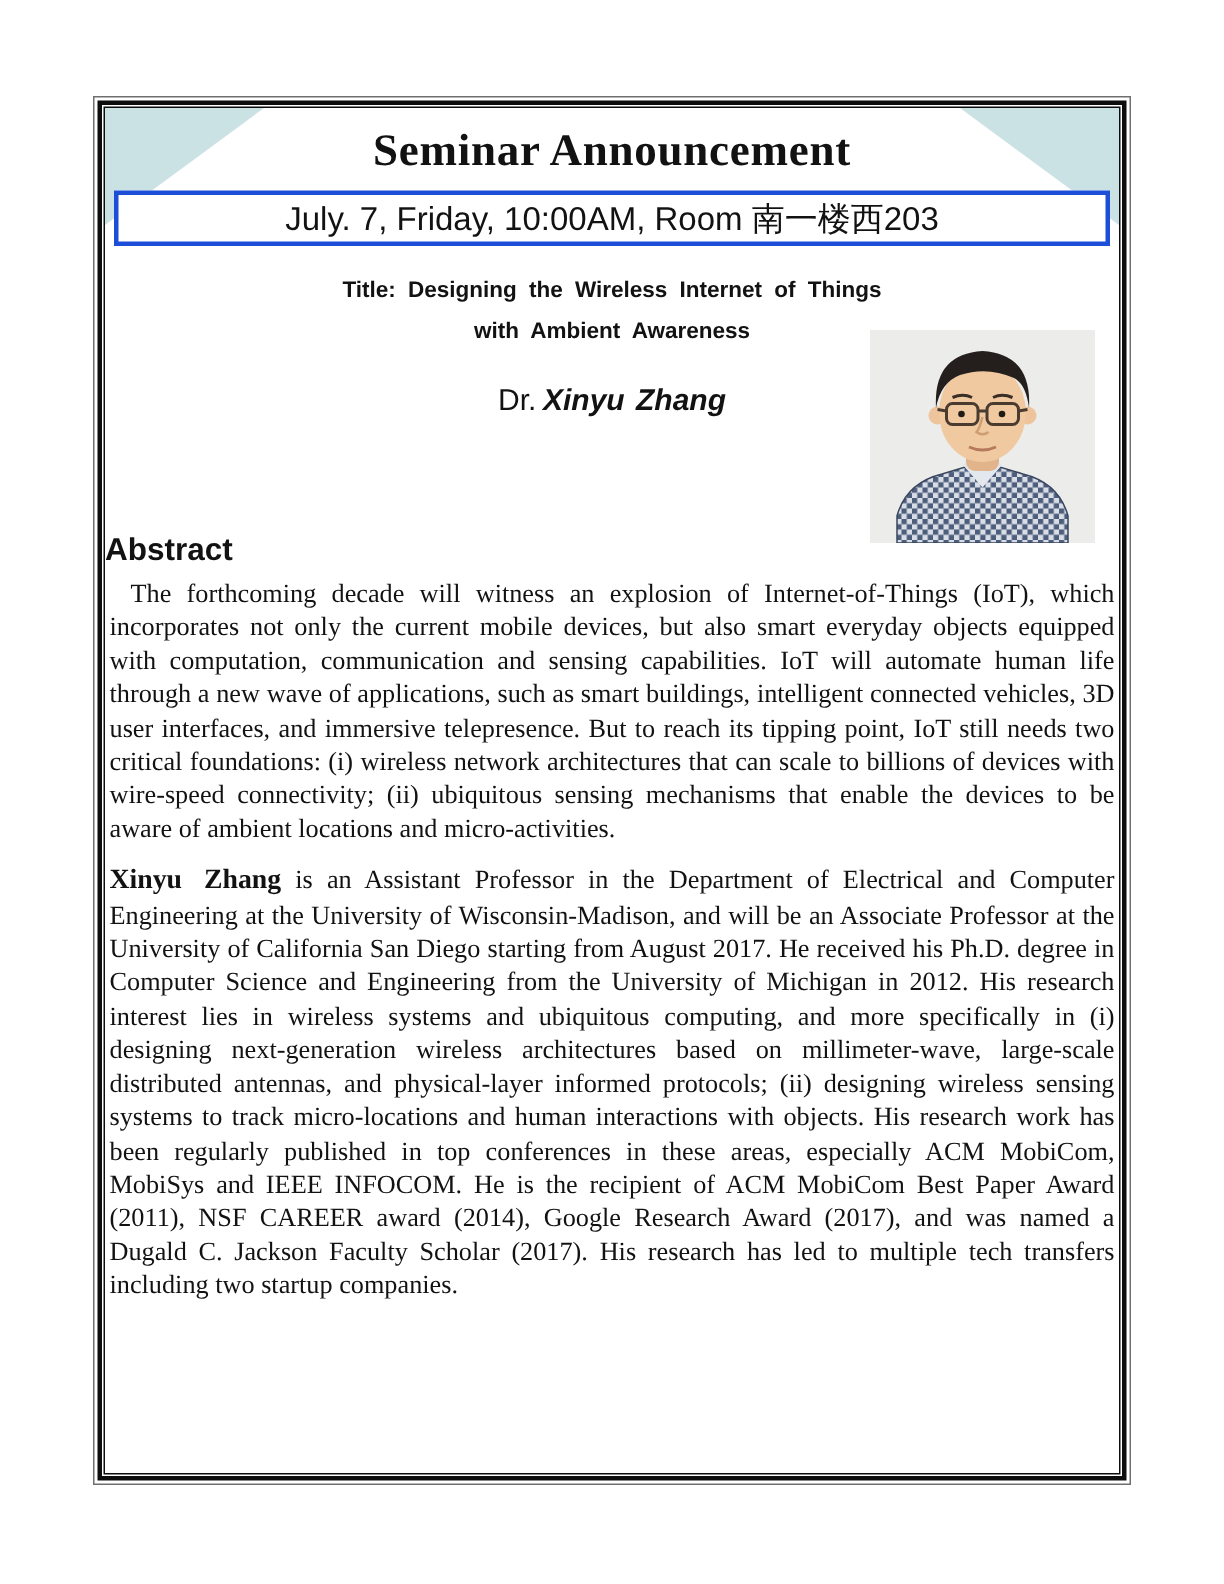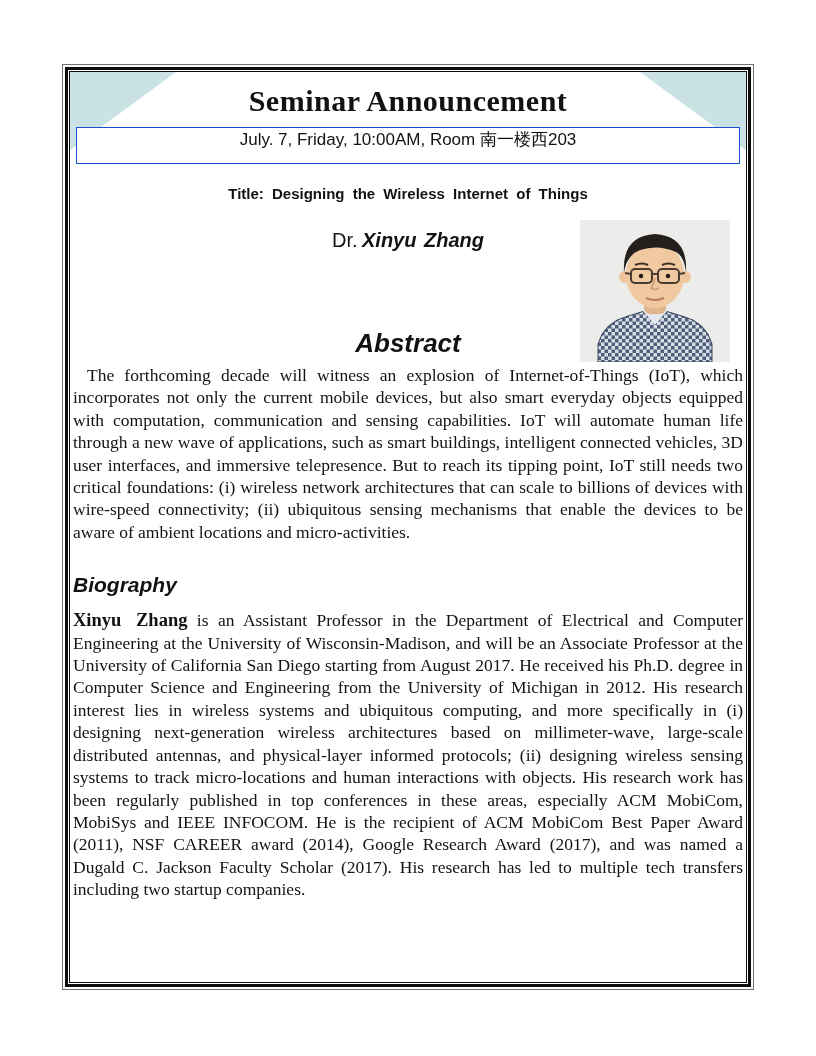--- a/index.html
+++ b/index.html
@@ -23,46 +23,46 @@
   .tri-left  { left: 0;  border-top: 78px solid var(--accent); border-right: 106px solid transparent; }
   .tri-right { right: 0; border-top: 78px solid var(--accent); border-left: 106px solid transparent; }
 
   .main-title {
     position: relative; z-index: 1; margin: 12px 0 0; text-align: center;
     font-family: "Liberation Serif", serif; font-weight: bold; font-size: 30px;
     letter-spacing: 0.5px;
   }
   .date-box {
     position: relative; z-index: 1; margin: 9px 6px 0; height: 37px;
-    border: 1px solid #1d4ed8; background: #fff;
-    display: flex; align-items: flex-start; justify-content: center;
-    font-family: "Liberation Sans", sans-serif; font-size: 17px;
+    border: 3px solid #1d4ed8; background: #fff;
+    display: flex; align-items: center; justify-content: center;
+    font-family: "Liberation Sans", sans-serif; font-size: 22px;
   }
   .talk-title {
     position: relative; z-index: 1; margin-top: 16px; text-align: center;
     font-family: "Liberation Sans", sans-serif; font-weight: bold;
     font-size: 15px; line-height: 27px; word-spacing: 4px;
   }
   .talk-title .line { display: block; }
   .speaker {
     margin-top: 22px; text-align: center;
     font-family: "Liberation Sans", sans-serif;
   }
   .speaker .prefix { font-size: 20px; }
   .speaker .name { font-size: 20px; font-weight: bold; font-style: italic; word-spacing: 2px; }
 
   .photo {
     position: absolute; top: 148px; right: 16px; width: 150px; height: 142px;
     z-index: 2; line-height: 0;
   }
 
   .abstract-heading {
-    margin: 76px 0 0; text-align: center;
-    font-family: "Liberation Sans", sans-serif; font-style: italic;
-    font-weight: bold; font-size: 26px;
+    margin: 76px 0 0; text-align: left;
+    font-family: "Liberation Sans", sans-serif; 
+    font-weight: bold; font-size: 21px;
   }
   .body-text {
     margin: 5px 3px 0; font-family: "Liberation Serif", serif;
     font-size: 17.5px; line-height: 22.4px; text-align: justify;
   }
   .abstract-text { text-indent: 14px; }
   .bio-heading {
     margin: 30px 0 0 3px; text-align: left;
     font-family: "Liberation Sans", sans-serif; font-style: italic;
     font-weight: bold; font-size: 21px;
@@ -82,20 +82,21 @@
         <div class="tri tri-right"></div>
 
         <h1 class="main-title">Seminar Announcement</h1>
 
         <div class="date-box">
           <span>July. 7, Friday, 10:00AM,  Room 南一楼西203</span>
         </div>
 
         <div class="talk-title">
           <span class="line">Title: Designing the Wireless Internet of Things</span>
+          <span class="line">with Ambient Awareness</span>
         </div>
 
         <div class="speaker">
           <span class="prefix">Dr.</span>
           <span class="name">Xinyu Zhang</span>
         </div>
 
         <div class="photo">
           <svg viewBox="0 0 150 142" width="150" height="142">
             <defs>
@@ -121,21 +122,20 @@
             <rect x="78" y="49" width="21" height="14" rx="4" fill="none" stroke="#4a3b30" stroke-width="2"></rect>
             <path d="M72,54 L78,54 M51,54 L45,53 M99,54 L105,53" stroke="#4a3b30" stroke-width="2"></path>
             <path d="M75,58 Q73,66 71,68 Q75,71 79,68" stroke="#cf9d72" stroke-width="1.6" fill="none"></path>
             <path d="M66,78 Q75,82 84,78" stroke="#b57a5c" stroke-width="2" fill="none"></path>
           </svg>
         </div>
 
         <h2 class="abstract-heading">Abstract</h2>
         <p class="body-text abstract-text">The forthcoming decade will witness an explosion of Internet-of-Things (IoT), which incorporates not only the current mobile devices, but also smart everyday objects equipped with computation, communication and sensing capabilities.  IoT will automate human life through a new wave of applications, such as smart buildings, intelligent connected vehicles, 3D user interfaces, and immersive telepresence.  But to reach its tipping point, IoT still needs two critical foundations: (i) wireless network architectures that can scale to billions of devices with wire-speed connectivity; (ii) ubiquitous sensing mechanisms that enable the devices to be aware of ambient locations and micro-activities.</p>
 
-        <h2 class="bio-heading">Biography</h2>
         <p class="body-text bio-text">
           <strong class="bio-name">Xinyu Zhang</strong>
           <span>is an Assistant Professor in the Department of Electrical and Computer Engineering at the University of Wisconsin-Madison, and will be an Associate Professor at the University of California San Diego starting from August 2017. He received his Ph.D. degree in Computer Science and Engineering from the University of Michigan in 2012. His research interest lies in wireless systems and ubiquitous computing, and more specifically in (i) designing next-generation wireless architectures based on millimeter-wave, large-scale distributed antennas, and physical-layer informed protocols; (ii) designing wireless sensing systems to track micro-locations and human interactions with objects.  His research work has been regularly published in top conferences in these areas, especially ACM MobiCom, MobiSys and IEEE INFOCOM. He is the recipient of ACM MobiCom Best Paper Award (2011), NSF CAREER award (2014), Google Research Award (2017), and was named a Dugald C. Jackson Faculty Scholar (2017). His research has led to multiple tech transfers including two startup companies.</span>
         </p>
 
       </div>
     </div>
   </div>
 </div>
 

